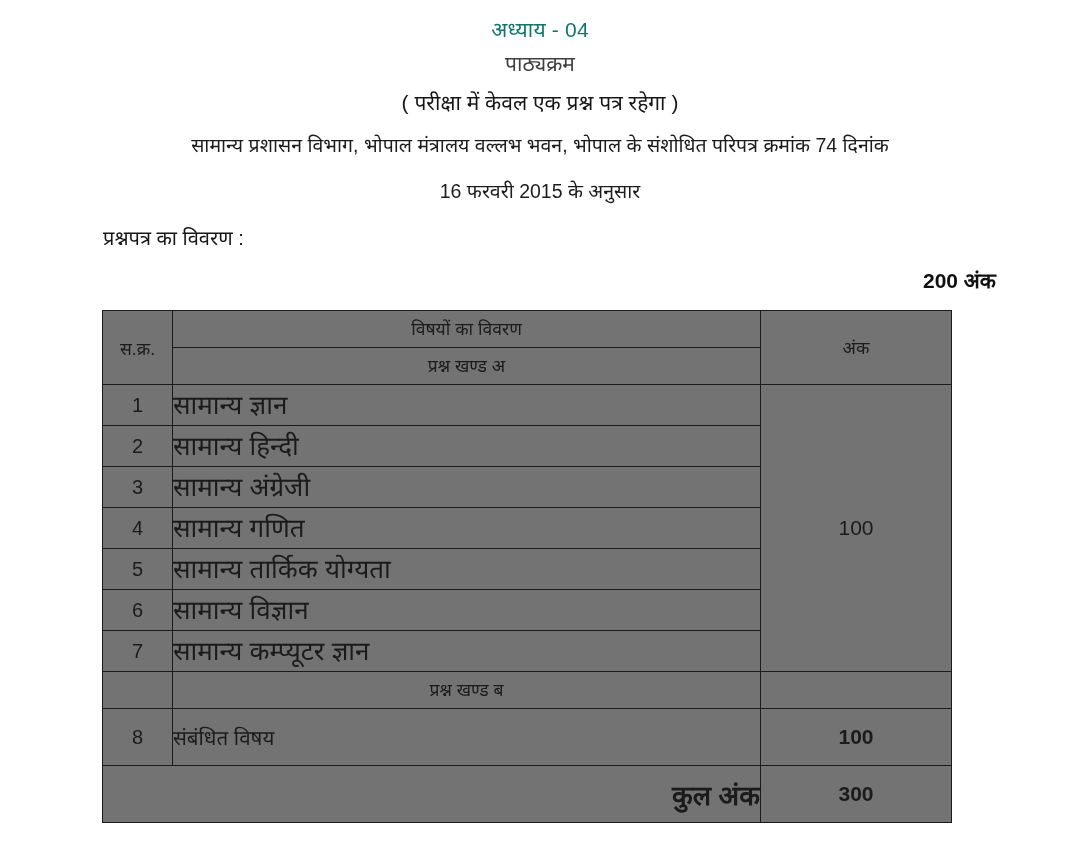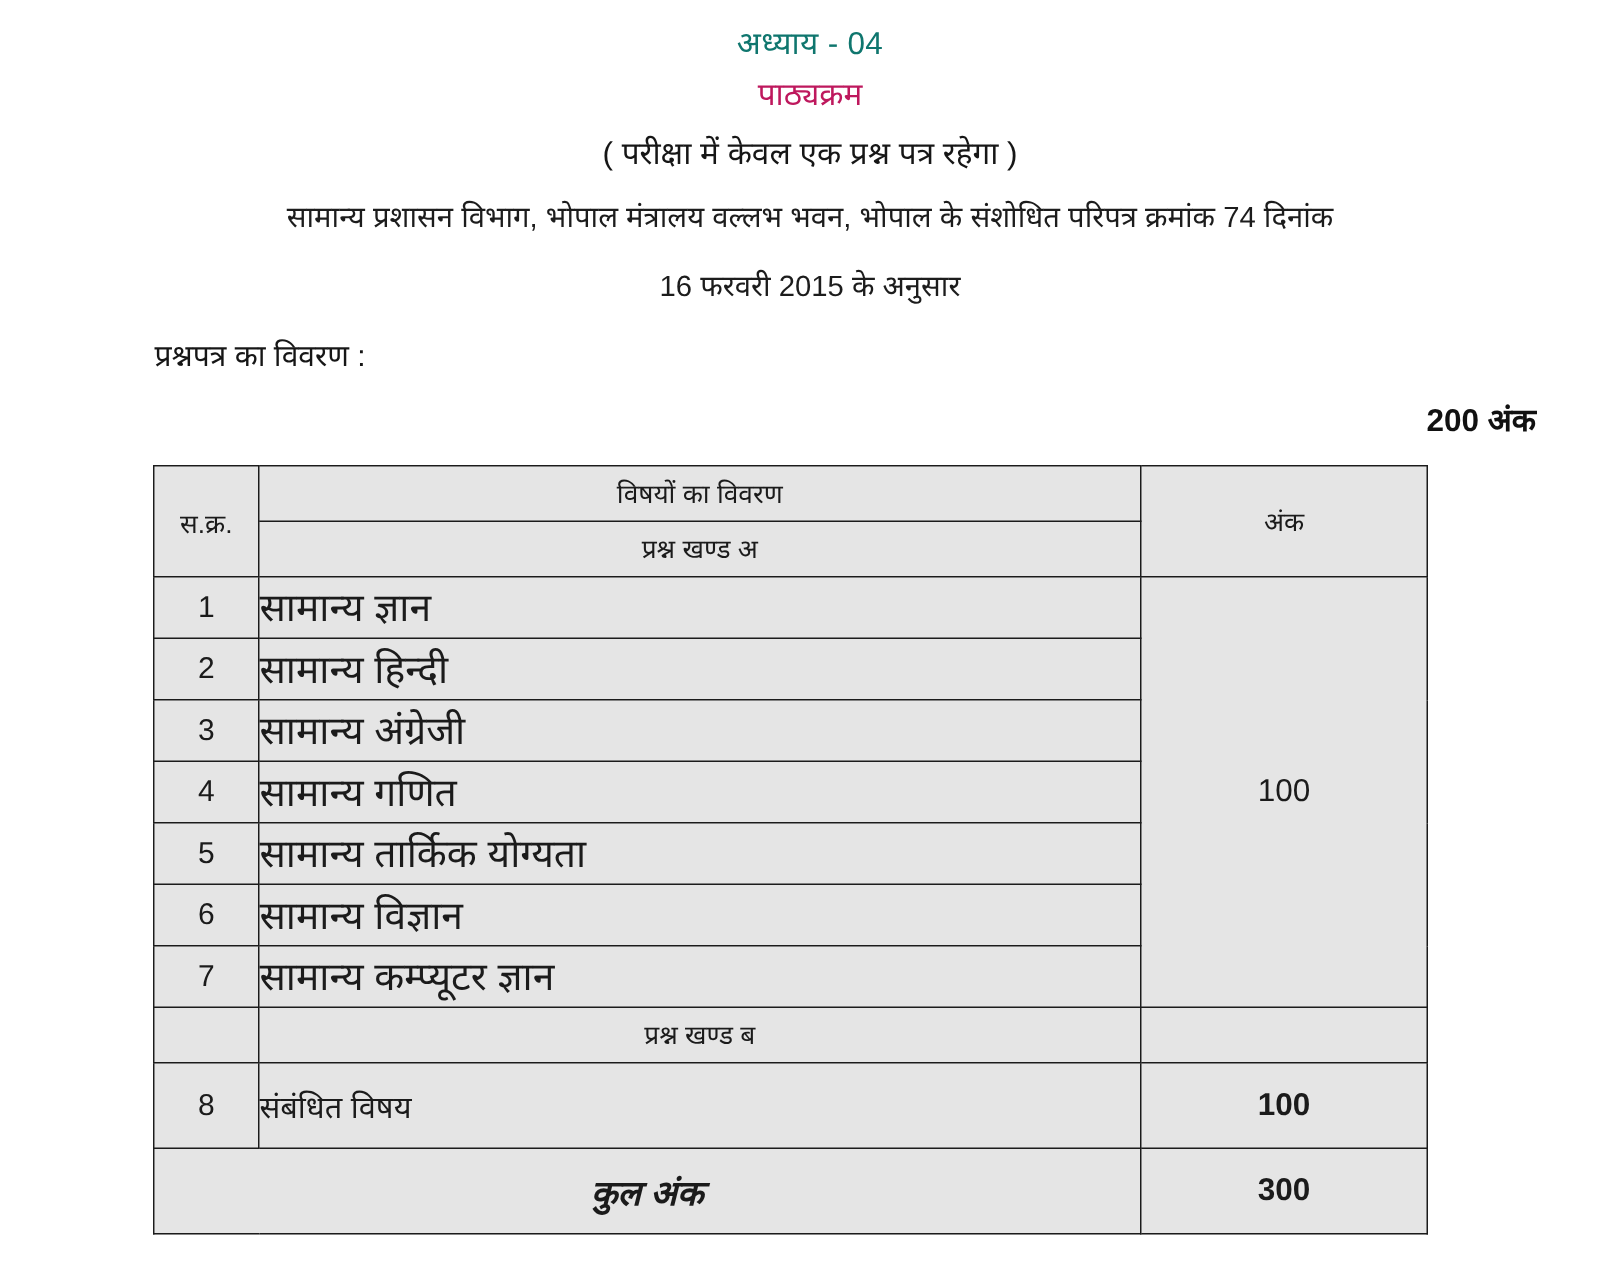--- a/index.html
+++ b/index.html
@@ -34,21 +34,21 @@
   }
   .chapter-line {
     font-size: 21px;
     line-height: 32px;
     color: #0f766e;
     letter-spacing: 0.2px;
   }
   .doc-title {
     font-size: 21px;
     line-height: 32px;
-    color: #be185d;
+    color: #404040;
     margin-top: 2px;
   }
   .paper-note {
     font-size: 21px;
     line-height: 34px;
     color: #161616;
     margin-top: 6px;
   }
 
   .circular {
@@ -68,21 +68,21 @@
   .section-label {
     margin-top: 16px;
     padding-left: 103px;
     font-size: 20px;
     line-height: 28px;
     color: #161616;
     text-align: left;
   }
   .marks-total-line {
     margin-top: 16px;
-    padding-right: 56px;
+    padding-right: 84px;
     text-align: right;
     font-size: 21px;
     font-weight: bold;
     color: #111111;
     line-height: 26px;
   }
 
   
   .table-wrap {
     margin-top: 16px;
@@ -92,21 +92,21 @@
     border-collapse: collapse;
     width: 849px;
     table-layout: fixed;
     background: #ffffff;
   }
   table.syllabus td {
     border: 1.6px solid #1b1b1b;
     padding: 0;
     vertical-align: middle;
     color: #1b1b1b;
-    background: #e5e5e5;
+    background: #737373;
   }
   col.c-sno   { width: 70px; }
   col.c-desc  { width: 588px; }
   col.c-marks { width: 191px; }
 
   .cell-head {
     text-align: center;
     font-size: 17.5px;
     height: 36px;
     line-height: 36px;
@@ -155,28 +155,27 @@
     padding-top: 8px;
   }
   .row-b-desc {
     height: 56px;
     vertical-align: top;
     padding-top: 12px;
     font-size: 20.5px;
     padding-left: 10px;
   }
   .cell-total-label {
-    text-align: center;
-    font-size: 23px;
+    text-align: right;
+    font-size: 27px;
     font-weight: bold;
     padding-right: 14px;
     height: 56px;
     vertical-align: top;
     padding-top: 8px;
-    font-style: italic;
   }
   .blank-narrow {
     height: 30px;
   }
 </style>
 </head>
 <body>
 
 <div class="page">
 

